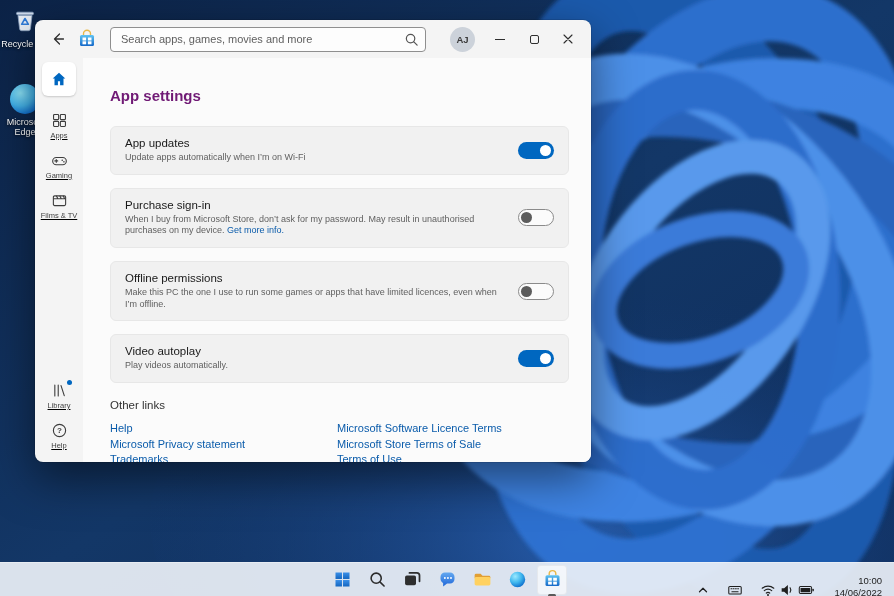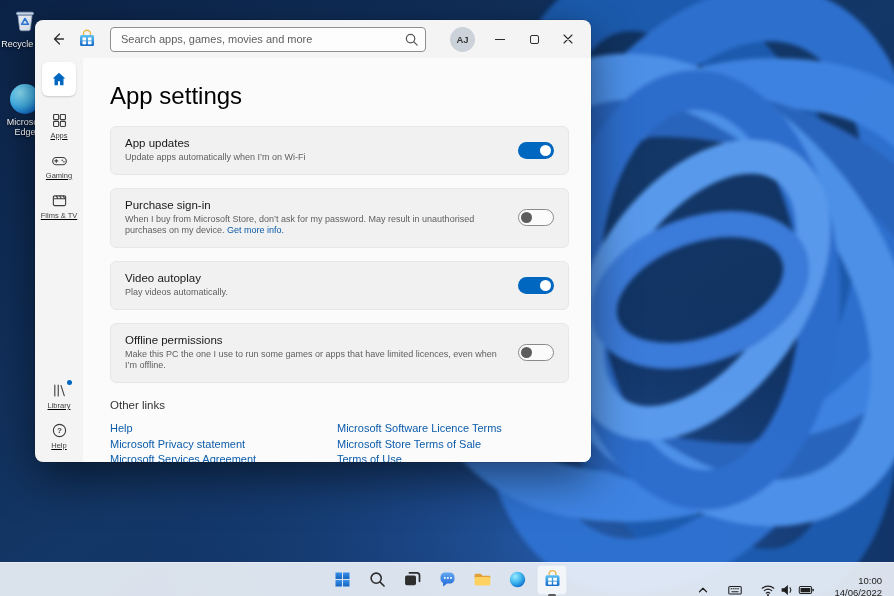--- a/index.html
+++ b/index.html
@@ -46,21 +46,21 @@
     box-shadow:0 1px 2px rgba(0,0,0,0.18); display:flex; align-items:center; justify-content:center;
     margin-bottom:16px; }
   .nav-item { display:flex; flex-direction:column; align-items:center; gap:2px; margin-bottom:12px;
     width:48px; text-align:center; cursor:pointer;text-decoration:underline; }
   .nav-label { font-size:7.5px; color:#3f3f3f; }
   .icon-wrap { position:relative; display:inline-flex; }
   .notif-dot { position:absolute; top:-2px; right:-4px; width:5px; height:5px; border-radius:50%; background:#0067c0; }
   .sidebar-spacer { flex:1; }
 
   .content { flex:1; background:#fbfbfb; padding:26px 24px 0 27px; overflow:hidden; }
-  .page-title { font-size:24px; font-weight:400; color:#000000; margin:0 0 18px 0; line-height:24px; }
+  .page-title { font-size:15px; font-weight:700; color:#701a75; margin:0 0 18px 0; line-height:24px; }
 
   .card { display:flex; align-items:center; width:459px; background:#f1f1f1; border:1px solid #e7e7e7;
     border-radius:6px; padding:10px 14px; margin-bottom:13px; min-height:43px; }
   .card-text { flex:1; padding-right:10px; }
   .card-title { font-size:11.5px; color:#191919; margin-bottom:3px; }
   .card-desc { font-size:9px; color:#5f5f5f; line-height:1.3; }
   .inline-link { color:#0b5cab; cursor:pointer; }
 
   .toggle { position:relative; width:36px; height:17px; border-radius:9px; flex:0 0 auto; cursor:pointer; }
   .toggle[data-state="on"]  { background:#0067c0; }
@@ -265,45 +265,44 @@
               <span class="inline-link">Get more info.</span>
             </div>
           </div>
           <div class="toggle" data-state="off">
               <div class="knob"></div>
             </div>
         </section>
 
         <section class="card">
           <div class="card-text">
+            <div class="card-title">Offline permissions</div>
+            <div class="card-desc">Make this PC the one I use to run some games or apps that have limited licences, even when I’m offline.</div>
+          </div>
+          <div class="toggle" data-state="off">
+              <div class="knob"></div>
+            </div>
+        </section>
+
+        <section class="card">
+          <div class="card-text">
             <div class="card-title">Video autoplay</div>
             <div class="card-desc">Play videos automatically.</div>
           </div>
           <div class="toggle" data-state="on">
-              <div class="knob"></div>
-            </div>
-        </section>
-
-        <section class="card">
-          <div class="card-text">
-            <div class="card-title">Offline permissions</div>
-            <div class="card-desc">Make this PC the one I use to run some games or apps that have limited licences, even when I’m offline.</div>
-          </div>
-          <div class="toggle" data-state="off">
               <div class="knob"></div>
             </div>
         </section>
 
         <div class="other-links">
           <div class="ol-title">Other links</div>
           <div class="ol-cols">
             <div class="ol-col">
               <a>Help</a>
               <a>Microsoft Privacy statement</a>
-              <a>Microsoft Services Agreement</a>
               <a>Trademarks</a>
             </div>
             <div class="ol-col">
               <a>Microsoft Software Licence Terms</a>
               <a>Microsoft Store Terms of Sale</a>
               <a>Terms of Use</a>
             </div>
           </div>
         </div>
       </main>

